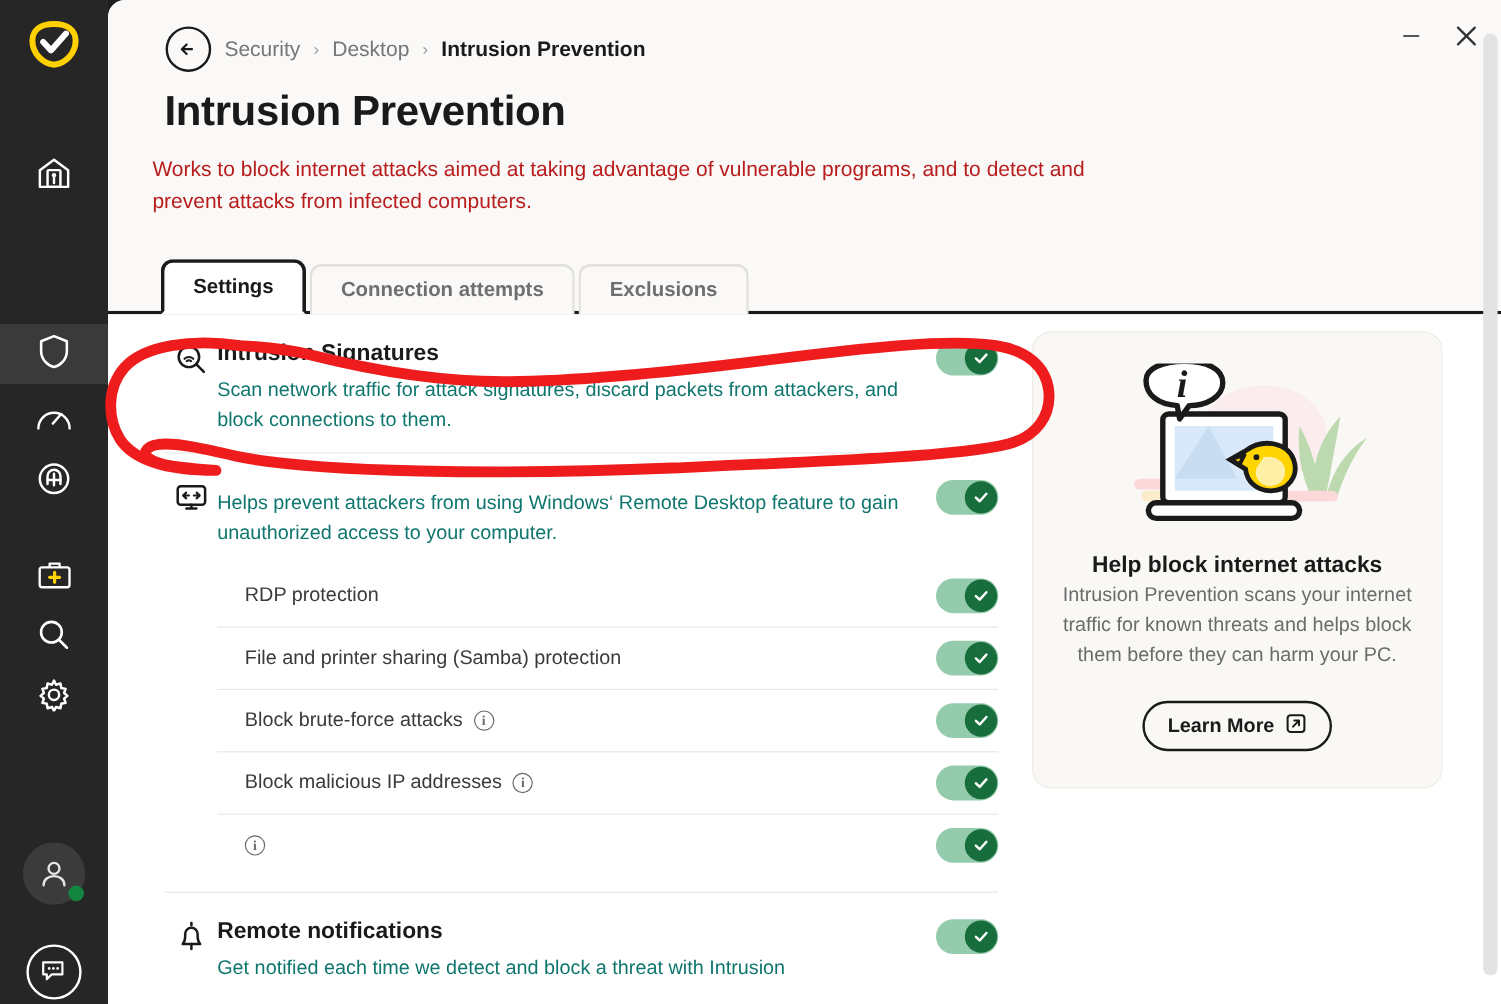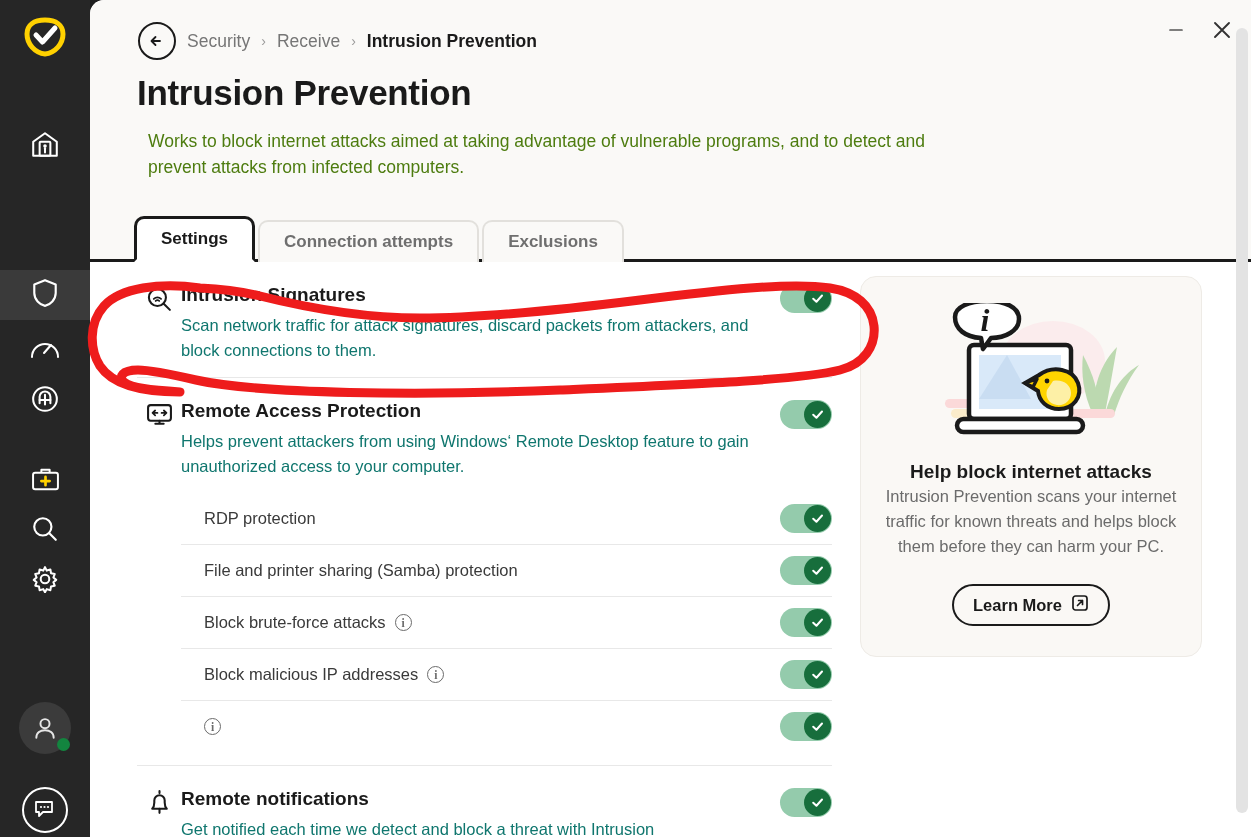--- a/index.html
+++ b/index.html
@@ -61,22 +61,22 @@
   .breadcrumb { position: absolute; left: 48px; top: 22px;
      display: flex; align-items: center; gap: 11px; }
   .back-btn { width: 38px; height: 38px; border-radius: 50%;
      border: 2px solid #1a1a1a; display: flex; align-items: center;
      justify-content: center; cursor: pointer; }
   .crumb { font-size: 17.5px; color: #767676; cursor: pointer; }
   .crumb.cur { color: #1a1a1a; font-weight: bold; cursor: default; }
   .crumb-sep { color: #9b9b9b; font-size: 14px; }
   .page-title { position: absolute; left: 47px; top: 73px;
      font-size: 35px; font-weight: bold; color: #1a1a1a; letter-spacing: -0.3px; }
-  .page-desc { position: absolute; left: 58px; top: 128px; width: 820px;
-     font-size: 17.5px; line-height: 26px; color: #4d7c0f; }
+  .page-desc { position: absolute; left: 37px; top: 128px; width: 820px;
+     font-size: 17.5px; line-height: 26px; color: #b91c1c; }
 
   
   .tabs { position: absolute; left: 44px; bottom: -3px; display: flex; align-items: flex-end; }
   .tab { height: 42px; padding: 16px 24px;
      display: flex; align-items: center; justify-content: center;
      font-size: 17px; font-weight: bold; color: #6f6f6f;
      background: #faf9f7; border: 2px solid #e2e0dc;
      border-bottom: none;
      border-top-left-radius: 10px; border-top-right-radius: 10px;
      margin-right: 3px; cursor: pointer; position: relative; }
@@ -269,21 +269,21 @@
       </div>
 
       <div class="breadcrumb">
         <div class="back-btn">
           <svg width="20" height="20" viewBox="0 0 20 20" fill="none" stroke="#1a1a1a" stroke-width="1.8">
             <path d="M13 10 H5 M8.5 6 L4.5 10 L8.5 14" stroke-linecap="round" stroke-linejoin="round"></path>
           </svg>
         </div>
         <span class="crumb">Security</span>
         <span class="crumb-sep">›</span>
-        <span class="crumb">Receive</span>
+        <span class="crumb">Desktop</span>
         <span class="crumb-sep">›</span>
         <span class="crumb cur">Intrusion Prevention</span>
       </div>
 
       <div class="page-title">Intrusion Prevention</div>
       <div class="page-desc">Works to block internet attacks aimed at taking advantage of vulnerable programs, and to detect and prevent attacks from infected computers.</div>
 
       <div class="tabs">
         <div class="tab active">Settings</div>
         <div class="tab">Connection attempts</div>
@@ -322,21 +322,20 @@
         <div class="feature">
           <div class="ficon">
             <svg width="27" height="27" viewBox="0 0 26 26" fill="none" stroke="#1a1a1a" stroke-width="2">
               <rect x="2" y="3" width="22" height="15" rx="2.5"></rect>
               <path d="M9 21 H17 M13 18 V21" stroke-linecap="round"></path>
               <path d="M6.5 10.5 H11 M8.8 8.2 L6.3 10.5 L8.8 12.8" stroke-width="1.7" stroke-linecap="round" stroke-linejoin="round"></path>
               <path d="M19.5 10.5 H15 M17.2 8.2 L19.7 10.5 L17.2 12.8" stroke-width="1.7" stroke-linecap="round" stroke-linejoin="round"></path>
             </svg>
           </div>
           <div class="fbody">
-            <div class="ftitle">Remote Access Protection</div>
             <div class="fdesc">Helps prevent attackers from using Windows‘ Remote Desktop feature to gain unauthorized access to your computer.</div>
           </div>
           <div class="toggle">
             <span class="knob">
               <svg width="15" height="15" viewBox="0 0 14 14">
                 <path d="M3 7.2 L6 10 L11.2 4.2" fill="none" stroke="#ffffff" stroke-width="1.9" stroke-linecap="round" stroke-linejoin="round"></path>
               </svg>
             </span>
           </div>
         </div>

